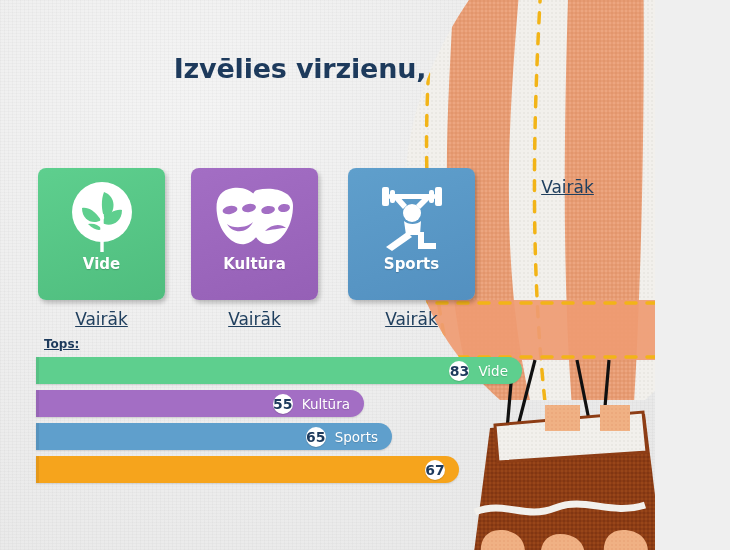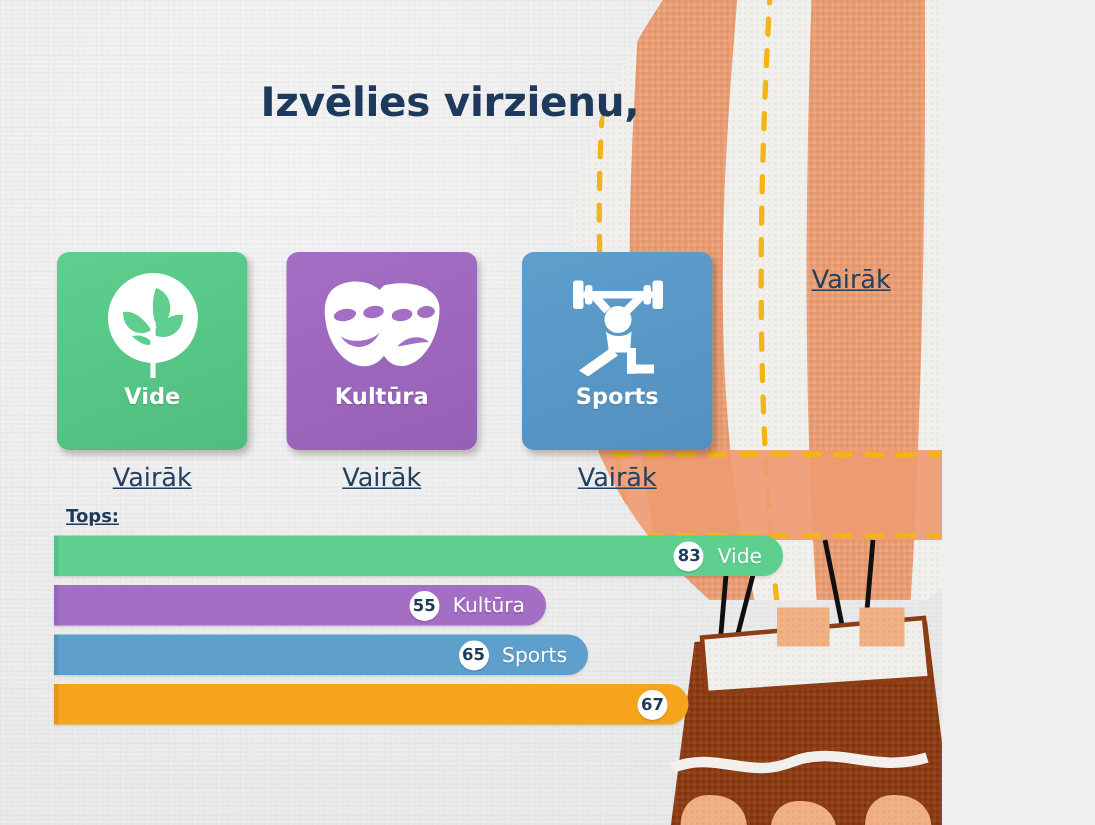--- a/index.html
+++ b/index.html
@@ -6,20 +6,21 @@
   body{
     width:730px;height:550px;overflow:hidden;position:relative;
     font-family:"DejaVu Sans","Liberation Sans",sans-serif;
     background:#efefef;
   }
   #stage{position:absolute;inset:0;width:628px;height:550px;overflow:hidden;
     background:
       repeating-linear-gradient(0deg, rgba(0,0,0,.020) 0 1px, rgba(255,255,255,0) 1px 3px),
       repeating-linear-gradient(90deg, rgba(0,0,0,.018) 0 1px, rgba(255,255,255,0) 1px 4px),
       radial-gradient(circle at 30% 20%, #f4f4f4 0%, #ececec 60%, #e7e7e7 100%);
+    padding-left: 27px;
   }
   
   .balloon{position:absolute;right:0;top:0;width:260px;height:550px;overflow:hidden;}
   .bsvg{position:absolute;left:0;top:0;}
   
   .heading{position:absolute;left:0;top:52px;width:600px;text-align:center;
     color:#1d3a5c;font-weight:bold;font-size:27px;line-height:34px;letter-spacing:-.2px;}
   .heading .l2{display:block;}
   
   .cards{position:absolute;left:38px;top:168px;width:570px;height:160px;}
@@ -45,21 +46,21 @@
   .bars{position:absolute;left:36px;top:357px;width:560px;}
   .barrow{position:relative;height:27px;margin-bottom:6px;}
   .bar{
     position:relative;height:27px;border-radius:0 14px 14px 0;
     box-shadow:inset 3px 0 0 rgba(0,0,0,.07), 0 1px 2px rgba(0,0,0,.12);
     display:flex;align-items:center;justify-content:flex-end;
     padding-right:14px;box-sizing:border-box;
   }
   .badge{
     width:20px;height:20px;border-radius:50%;background:#fff;
-    color:#1d3a5c;font-size:11px;font-weight:bold;
+    color:#1d3a5c;font-size:14px;font-weight:bold;
     display:flex;align-items:center;justify-content:center;flex:0 0 auto;
     box-shadow:0 1px 1px rgba(0,0,0,.15);
   }
   .blabel{color:#fff;font-size:13.5px;margin-left:9px;white-space:nowrap;
     text-shadow:0 1px 1px rgba(0,0,0,.15);}
 </style>
 </head>
 <body>
 
 <div id="stage">

